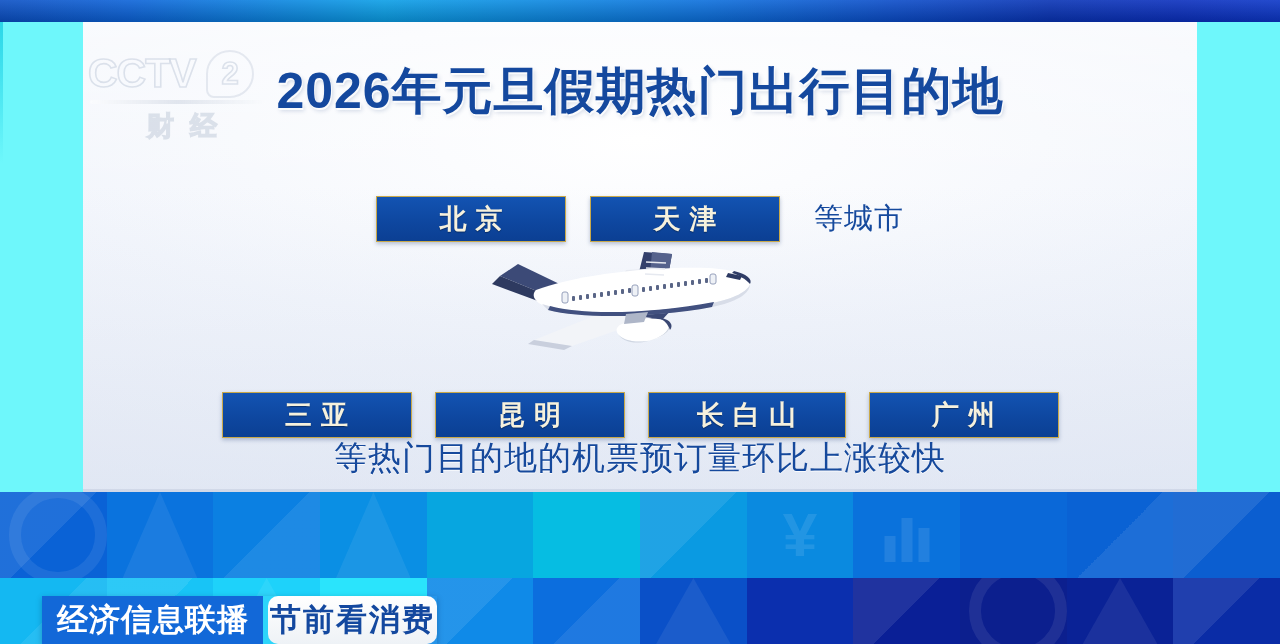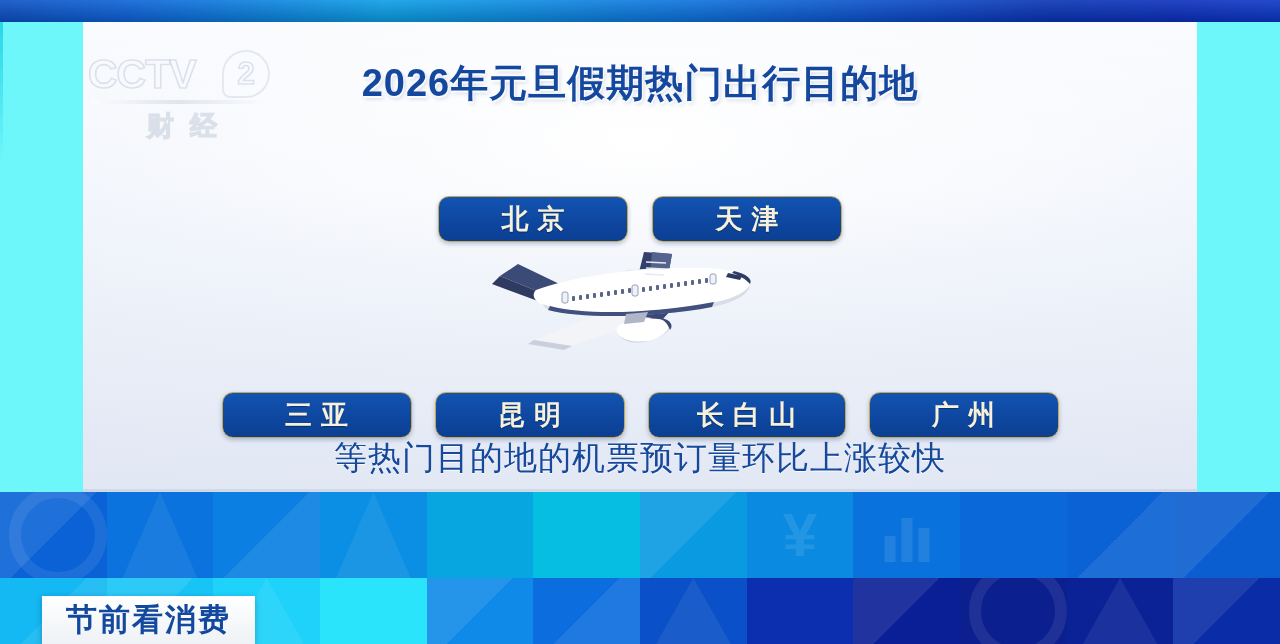--- a/index.html
+++ b/index.html
@@ -151,22 +151,22 @@
   .watermark {
     position: absolute;
     left: 88px; top: 50px;
     width: 190px; height: 105px;
     opacity: .55;
     pointer-events: none;
     user-select: none;
   }
   .wm-top {
     display: flex;
-    align-items: center;
-    gap: 22px;
+    align-items: flex-start;
+    gap: 6px;
     color: transparent;
     font-size: 41px;
     font-weight: bold;
     letter-spacing: -1px;
     -webkit-text-stroke: 1.6px rgba(178,190,208,.75);
     font-family: "Liberation Sans", sans-serif;
   }
   .wm-two {
     display: inline-flex;
     align-items: center; justify-content: center;
@@ -191,21 +191,21 @@
     color: transparent;
     -webkit-text-stroke: 1.3px rgba(176,188,206,.75);
   }
 
   
   .title {
     position: absolute;
     left: 83px; top: 58px;
     width: 1114px;
     text-align: center;
-    font-size: 38px;
+    font-size: 50px;
     font-weight: bold;
     letter-spacing: 1px;
     color: #14489e;
     text-shadow: 1px 2px 0 rgba(255,255,255,.85), 2px 3px 4px rgba(30,60,120,.18);
   }
 
   
   .row {
     position: absolute;
     display: flex;
@@ -225,21 +225,21 @@
     margin-top: 36px;
   }
   .chip {
     position: relative;
     display: flex;
     align-items: center;
     justify-content: center;
     height: 44px;
     min-width: 152px;
     padding: 0 18px;
-    border-radius: 11px;
+    border-radius: 0;
     background: linear-gradient(180deg, #1353b2 0%, #0e47a0 55%, #0b3f93 100%);
     border: 1.5px solid #c9a94a;
     box-shadow: 0 2px 4px rgba(20,50,110,.28);
     font-size: 27px;
     font-weight: bold;
     letter-spacing: 9px;
     text-indent: 9px;
     color: #f6f1dd;
     text-shadow: 0 1px 1px rgba(0,0,0,.35);
     white-space: nowrap;
@@ -288,26 +288,28 @@
     padding: 0 14px 0 15px;
     background: #1268d8;
     color: #ffffff;
     font-size: 31px;
     font-weight: bold;
     letter-spacing: 1px;
   }
   .banner-right {
     display: flex;
     align-items: center;
-    padding: 0 24px;
+    padding: 0 2px;
+    margin-left: 5px;
     background: linear-gradient(180deg,#ffffff 0%, #eef2f6 100%);
     color: #13489f;
     font-size: 31px;
     font-weight: bold;
     letter-spacing: 2px;
+    border-radius: 10px;
   }
 </style>
 </head>
 <body>
 
 <div id="stage">
 
   <div class="top-strip">
     <div class="top-strip-shade"></div>
   </div>
@@ -369,20 +371,21 @@
     </div>
     <div class="wm-rule"></div>
     <div class="wm-sub">财经</div>
   </div>
 
   <div class="title">2026年元旦假期热门出行目的地</div>
 
   <div class="row row-1">
     <div class="chip">北京</div>
     <div class="chip">天津</div>
+    <div class="suffix">等城市</div>
   </div>
 
   <div class="plane">
     <svg viewBox="0 0 300 112" width="300" height="112" aria-hidden="true">
 
       <path d="M42 18 L96 44 L78 52 L24 30 Z" fill="#3c4a77"></path>
       <path d="M24 30 L78 52 L70 58 L16 38 Z" fill="#2e3a60"></path>
 
       <path d="M130 62 L206 52 L186 74 L120 76 Z" fill="#3a4876"></path>
 
@@ -447,16 +450,17 @@
   <div class="row row-2">
     <div class="chip">三亚</div>
     <div class="chip">昆明</div>
     <div class="chip wide">长白山</div>
     <div class="chip">广州</div>
   </div>
 
   <div class="caption">等热门目的地的机票预订量环比上涨较快</div>
 
   <div class="banner">
+    <div class="banner-left">经济信息联播</div>
     <div class="banner-right">节前看消费</div>
   </div>
 
 </div>
 
 </body></html>

